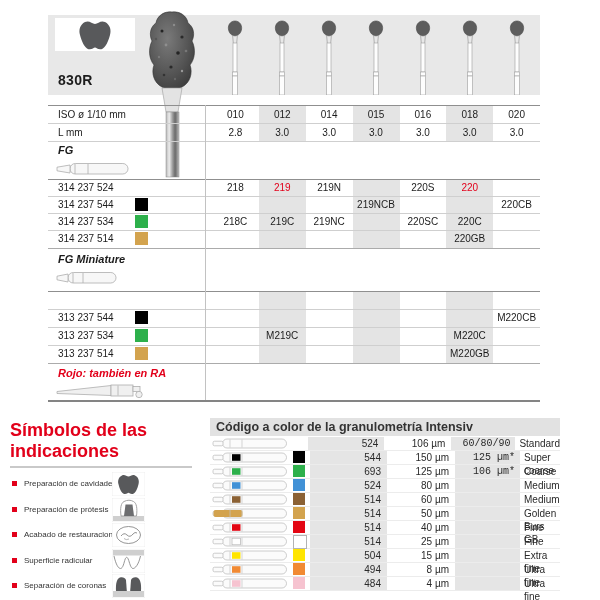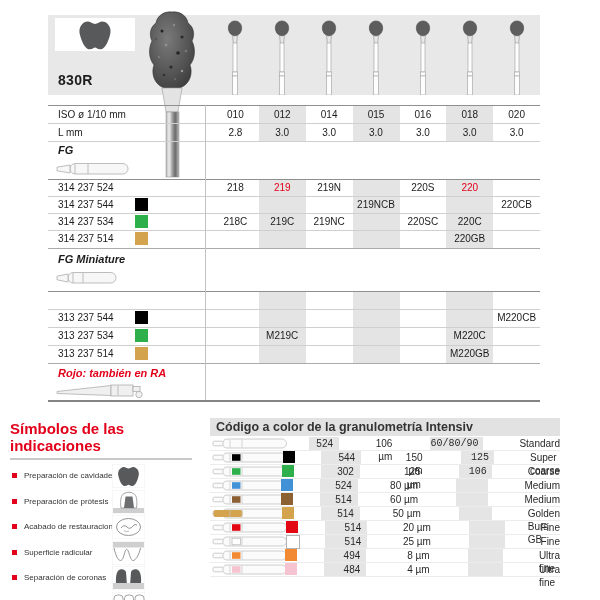--- a/index.html
+++ b/index.html
@@ -24,34 +24,34 @@
   .row{position:absolute;left:0;width:492px;height:17px;display:flex;align-items:center;}
   .row .lbl{width:164px;padding-left:10px;box-sizing:border-box;font-size:10px;}
   .row .c{width:46.9px;text-align:center;font-size:10px;}
   .sq{position:absolute;left:87px;top:2px;width:13px;height:13px;}
   .red{color:#e2001a;}
   .sechdr{position:absolute;left:10px;font-size:11px;font-weight:bold;font-style:italic;}
   .sechdr.rednote{color:#e2001a;}
   .shank-img{position:absolute;}
   
   .symbols{position:absolute;left:10px;top:420px;width:194px;}
-  .sym-title{color:#e2001a;font-size:15px;font-weight:bold;}
+  .sym-title{color:#e2001a;font-size:18px;font-weight:bold;}
   .sym-rule{width:182px;height:2px;background:#c9c9c9;margin-top:4px;}
   .sym-items{margin-top:3px;}
   .sym-item{position:relative;height:25.5px;display:flex;align-items:center;}
   .bullet{flex:none;width:5px;height:5px;background:#e2001a;margin:0 7px 0 2px;}
   .sym-label{font-size:8px;color:#333;}
   .sym-icon{position:absolute;left:102px;top:1px;width:33px;height:24px;}
   
   .granulo{position:absolute;left:210px;top:418px;width:350px;}
   .g-title{height:18px;line-height:18px;background:#e2e2e2;font-size:12.5px;font-weight:bold;
            color:#333;padding-left:6px;}
   .g-rows{margin-top:1px;}
   .g-row{display:flex;height:14px;box-sizing:border-box;border-bottom:1px solid #ececec;
-         font-size:10px;line-height:13px;color:#2a2a2a;gap:32px;}
+         font-size:10px;line-height:13px;color:#2a2a2a;}
   .g-bur{width:80px;position:relative;}
   .g-bur svg{position:absolute;left:2px;top:0;}
   .g-sq{width:20px;position:relative;}
   .g-sq span{position:absolute;left:3px;top:0;width:12px;height:12px;}
   .g-code{width:77px;height:13px;background:#e5e5e5;text-align:right;padding-right:6px;box-sizing:border-box;}
   .g-grain{width:68px;text-align:right;padding-right:6px;box-sizing:border-box;}
   .g-ast{width:65px;height:13px;background:#e5e5e5;text-align:right;padding-right:5px;box-sizing:border-box;font-family:Liberation Mono, monospace;}
   .g-name{flex:1;padding-left:4px;}
 </style>
 </head>
@@ -424,21 +424,21 @@
               <rect x="1" y="4.2" width="10" height="4.6" rx="1.5" fill="#fbfbfb" stroke="#b8b8b8" stroke-width="0.7"></rect>
               <rect x="1.5" y="3" width="29" height="7" rx="2" fill="none"></rect>
               <line x1="18" y1="2.5" x2="18" y2="10.5" stroke="#c4c4c4" stroke-width="0.7"></line>
               <line x1="30" y1="2.5" x2="30" y2="10.5" stroke="#c4c4c4" stroke-width="0.7"></line>
               <rect x="20" y="3.2" width="8.5" height="6.6" fill="#2db04b"></rect>
             </svg>
           </div>
         <div class="g-sq">
             <span style="background: rgb(45, 176, 75);"></span>
           </div>
-        <div class="g-code">302</div>
+        <div class="g-code">693</div>
         <div class="g-grain">125 µm</div>
         <div class="g-ast">106 µm*</div>
         <div class="g-name">Coarse</div>
       </div>
 
       <div class="g-row">
         <div class="g-bur">
             <svg width="76" height="13" viewBox="0 0 76 13">
               <rect x="10.5" y="2" width="64" height="9" rx="4.5" fill="#fbfbfb" stroke="#b8b8b8" stroke-width="0.7"></rect>
               <rect x="1" y="4.2" width="10" height="4.6" rx="1.5" fill="#fbfbfb" stroke="#b8b8b8" stroke-width="0.7"></rect>
@@ -505,21 +505,21 @@
               <rect x="1.5" y="3" width="29" height="7" rx="2" fill="none"></rect>
               <line x1="18" y1="2.5" x2="18" y2="10.5" stroke="#c4c4c4" stroke-width="0.7"></line>
               <line x1="30" y1="2.5" x2="30" y2="10.5" stroke="#c4c4c4" stroke-width="0.7"></line>
               <rect x="20" y="3.2" width="8.5" height="6.6" fill="#e30613"></rect>
             </svg>
           </div>
         <div class="g-sq">
             <span style="background: rgb(227, 6, 19);"></span>
           </div>
         <div class="g-code">514</div>
-        <div class="g-grain">20 µm</div>
+        <div class="g-grain">40 µm</div>
         <div class="g-ast"></div>
         <div class="g-name">Fine</div>
       </div>
 
       <div class="g-row">
         <div class="g-bur">
             <svg width="76" height="13" viewBox="0 0 76 13">
               <rect x="10.5" y="2" width="64" height="9" rx="4.5" fill="#fbfbfb" stroke="#b8b8b8" stroke-width="0.7"></rect>
               <rect x="1" y="4.2" width="10" height="4.6" rx="1.5" fill="#fbfbfb" stroke="#b8b8b8" stroke-width="0.7"></rect>
               <rect x="1.5" y="3" width="29" height="7" rx="2" fill="none"></rect>
@@ -530,20 +530,39 @@
           </div>
         <div class="g-sq">
             <span style="background: rgb(255, 255, 255); border: 1px solid rgb(179, 179, 179);"></span>
           </div>
         <div class="g-code">514</div>
         <div class="g-grain">25 µm</div>
         <div class="g-ast"></div>
         <div class="g-name">Fine</div>
       </div>
 
+      <div class="g-row">
+        <div class="g-bur">
+            <svg width="76" height="13" viewBox="0 0 76 13">
+              <rect x="10.5" y="2" width="64" height="9" rx="4.5" fill="#fbfbfb" stroke="#b8b8b8" stroke-width="0.7"></rect>
+              <rect x="1" y="4.2" width="10" height="4.6" rx="1.5" fill="#fbfbfb" stroke="#b8b8b8" stroke-width="0.7"></rect>
+              <rect x="1.5" y="3" width="29" height="7" rx="2" fill="none"></rect>
+              <line x1="18" y1="2.5" x2="18" y2="10.5" stroke="#c4c4c4" stroke-width="0.7"></line>
+              <line x1="30" y1="2.5" x2="30" y2="10.5" stroke="#c4c4c4" stroke-width="0.7"></line>
+              <rect x="20" y="3.2" width="8.5" height="6.6" fill="#ffe500"></rect>
+            </svg>
+          </div>
+        <div class="g-sq">
+            <span style="background: rgb(255, 229, 0);"></span>
+          </div>
+        <div class="g-code">504</div>
+        <div class="g-grain">15 µm</div>
+        <div class="g-ast"></div>
+        <div class="g-name">Extra fine</div>
+      </div>
 
       <div class="g-row">
         <div class="g-bur">
             <svg width="76" height="13" viewBox="0 0 76 13">
               <rect x="10.5" y="2" width="64" height="9" rx="4.5" fill="#fbfbfb" stroke="#b8b8b8" stroke-width="0.7"></rect>
               <rect x="1" y="4.2" width="10" height="4.6" rx="1.5" fill="#fbfbfb" stroke="#b8b8b8" stroke-width="0.7"></rect>
               <rect x="1.5" y="3" width="29" height="7" rx="2" fill="none"></rect>
               <line x1="18" y1="2.5" x2="18" y2="10.5" stroke="#c4c4c4" stroke-width="0.7"></line>
               <line x1="30" y1="2.5" x2="30" y2="10.5" stroke="#c4c4c4" stroke-width="0.7"></line>
               <rect x="20" y="3.2" width="8.5" height="6.6" fill="#f18a33"></rect>

